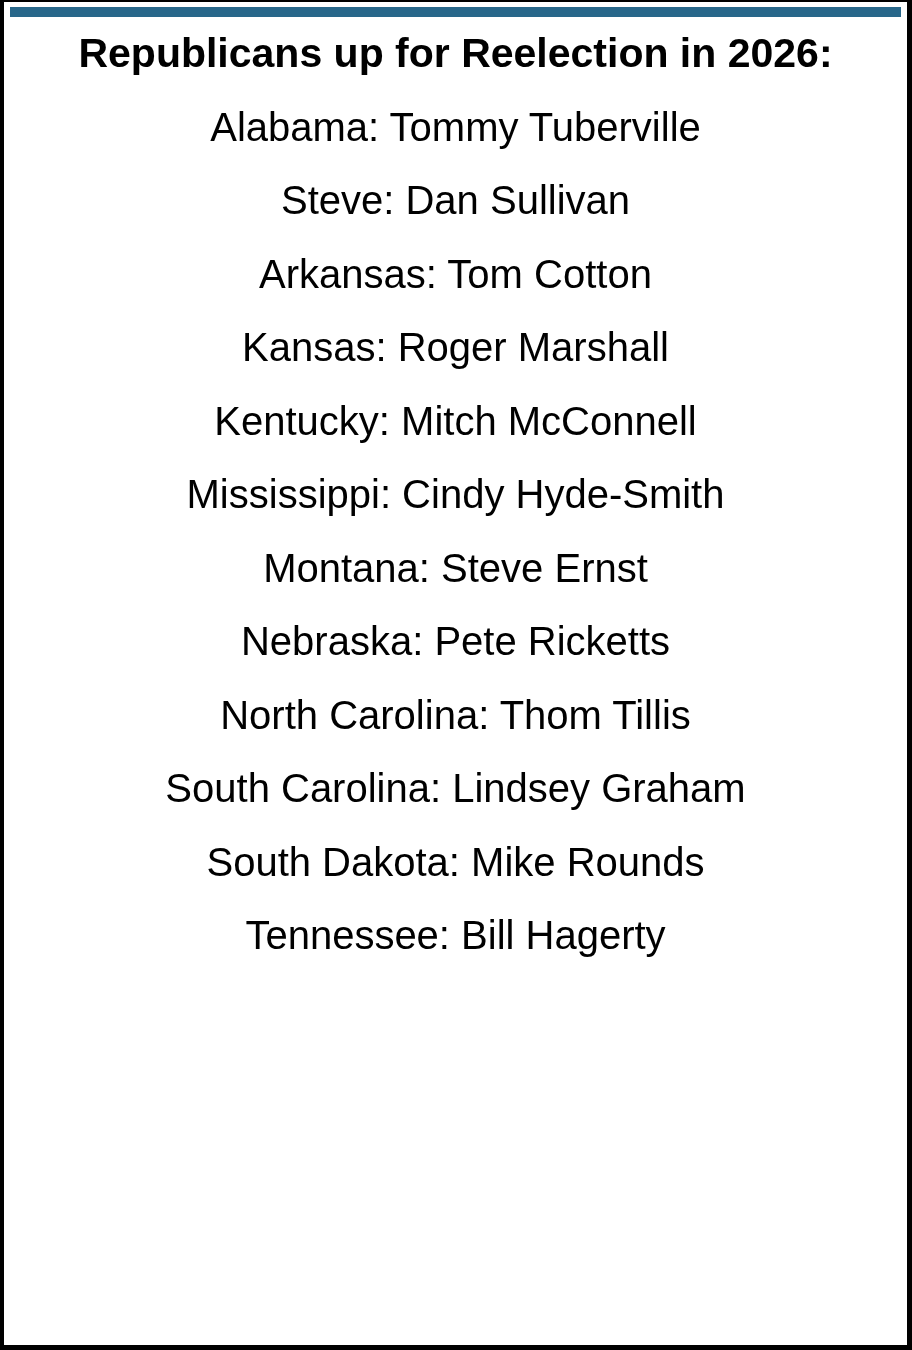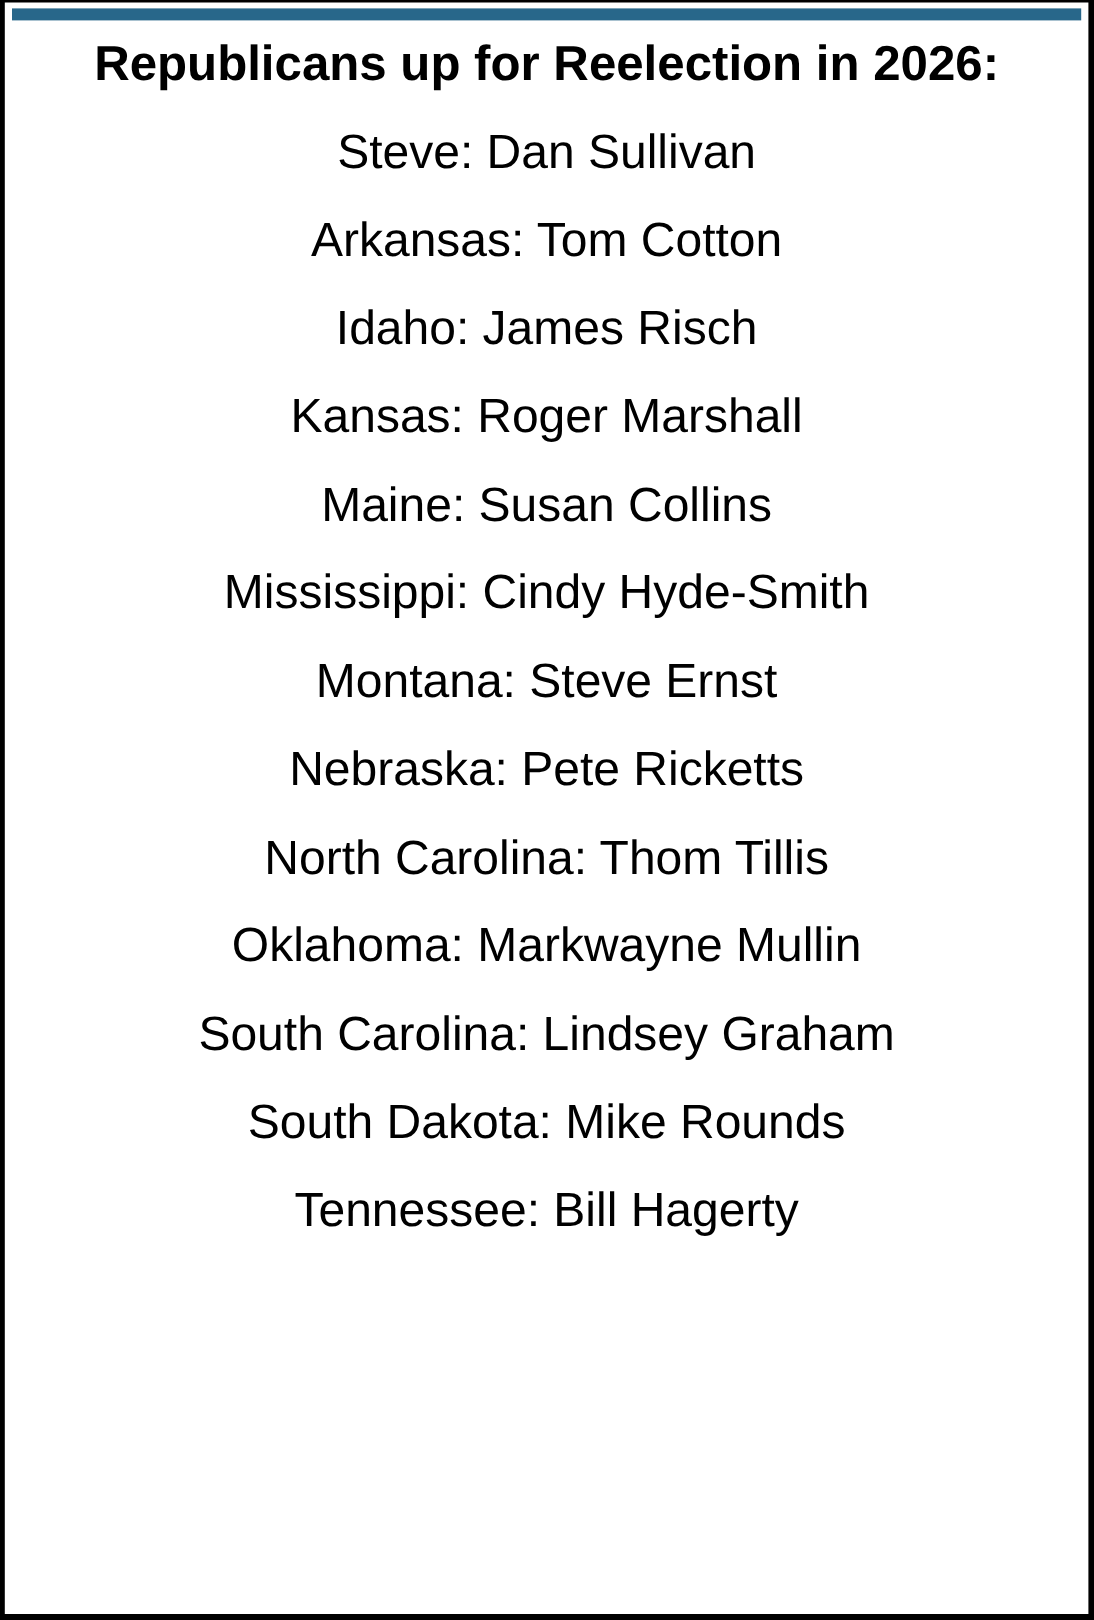--- a/index.html
+++ b/index.html
@@ -46,27 +46,26 @@
     font-size: 40px;
   }
 </style>
 </head>
 <body>
 
 <div class="page">
   <div class="top-rule" style="background: rgb(40, 103, 138);"></div>
   <div class="rows">
     <div class="row title-row">Republicans up for Reelection in 2026:</div>
+    <div class="row item-row">Alabama: Tommy Tuberville</div>
     <div class="row item-row">Steve: Dan Sullivan</div>
     <div class="row item-row">Arkansas: Tom Cotton</div>
-    <div class="row item-row">Idaho: James Risch</div>
     <div class="row item-row">Kansas: Roger Marshall</div>
-    <div class="row item-row">Maine: Susan Collins</div>
+    <div class="row item-row">Kentucky: Mitch McConnell</div>
     <div class="row item-row">Mississippi: Cindy Hyde-Smith</div>
     <div class="row item-row">Montana: Steve Ernst</div>
     <div class="row item-row">Nebraska: Pete Ricketts</div>
     <div class="row item-row">North Carolina: Thom Tillis</div>
-    <div class="row item-row">Oklahoma: Markwayne Mullin</div>
     <div class="row item-row">South Carolina: Lindsey Graham</div>
     <div class="row item-row">South Dakota: Mike Rounds</div>
     <div class="row item-row">Tennessee: Bill Hagerty</div>
   </div>
 </div>
 
 </body></html>

